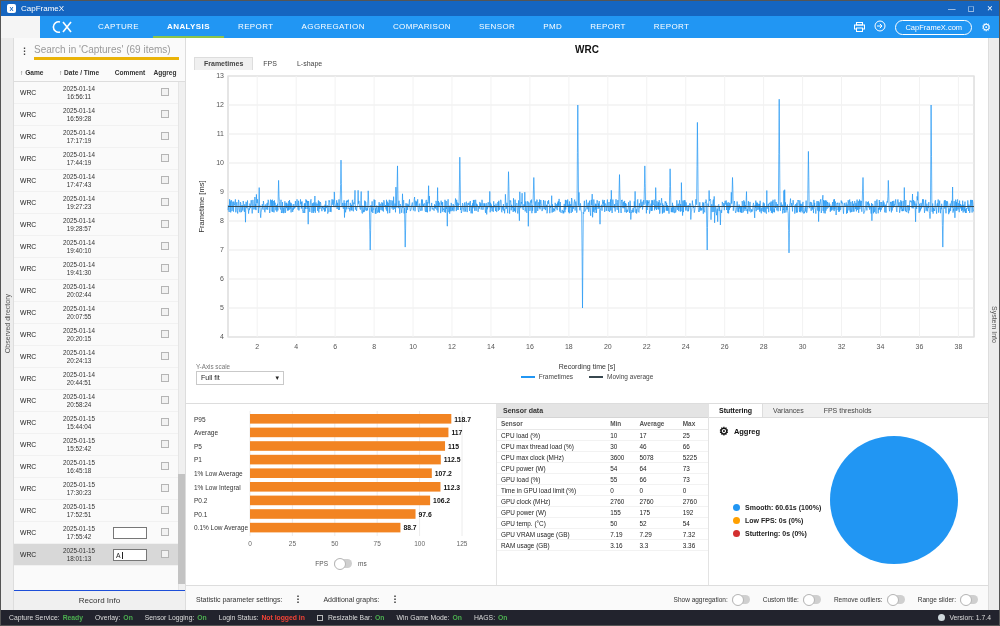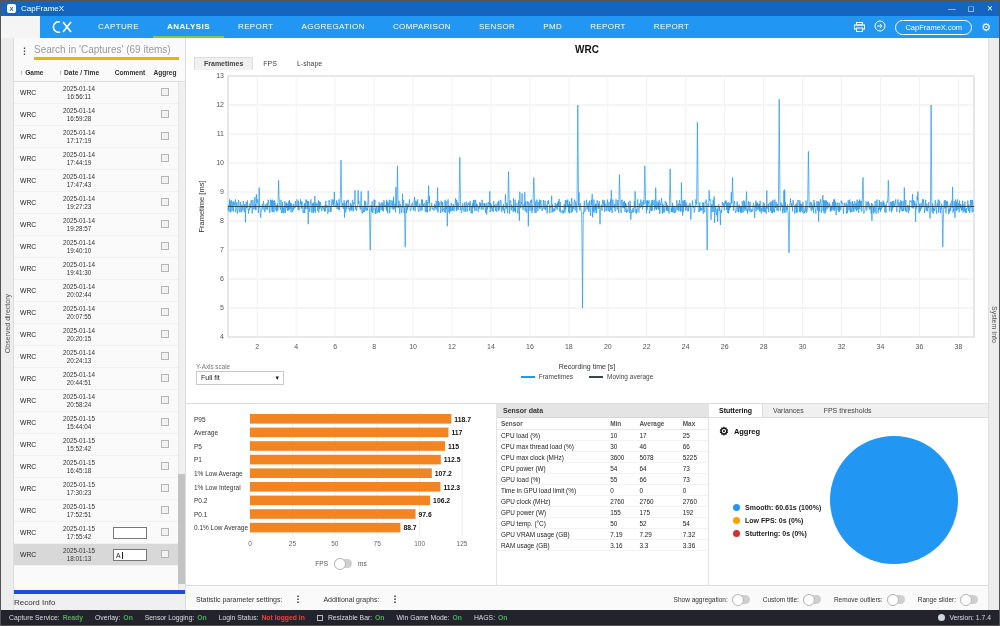--- a/index.html
+++ b/index.html
@@ -40,21 +40,21 @@
 .col-aggreg{width:26px;text-align:center;}
 .capture-list{flex:1;position:relative;overflow:hidden;}
 .capture-row{height:22px;display:flex;align-items:center;font-size:6.8px;color:#222;border-bottom:1px solid #f1f1f1;cursor:pointer;}
 .capture-row.selected{background:#d8d8d8;}
 .capture-row .col-date{font-size:6.3px;line-height:1.25;color:#333;}
 .comment-input{width:34px;height:12px;border:1px solid #777;background:#fff;margin:0 auto;font-size:6.8px;text-align:left;padding:0 2px;line-height:12px;}
 .comment-input.active::after{content:"";border-left:1px solid #222;margin-left:1px;}
 .checkbox{display:inline-block;width:8px;height:8px;border:1px solid #b5b5b5;background:#f2f2f2;}
 .scrollbar{position:absolute;top:0;right:0;bottom:0;width:7px;background:#f0f0f0;border-left:1px solid #e5e5e5;}
 .scroll-thumb{position:absolute;right:0;width:7px;height:110px;bottom:6px;background:#c3c3c3;}
-.record-info{flex:0 0 20px;border-top:4px solid #1d4ed8;background:#f0f0f0;display:flex;align-items:center;justify-content:flex-start;font-size:8px;color:#333;cursor:pointer;}
+.record-info{flex:0 0 20px;border-top:1px solid #1d4ed8;background:#f0f0f0;display:flex;align-items:center;justify-content:center;font-size:8px;color:#333;cursor:pointer;}
 
 .main{flex:1;display:flex;flex-direction:column;min-width:0;background:#fff;}
 .chart-panel{flex:0 0 366px;display:flex;flex-direction:column;border-bottom:1px solid #ddd;padding:2px 8px 0;}
 .chart-title{text-align:center;font-weight:bold;font-size:10px;padding:4px 0 2px;color:#111;}
 .chart-tabs{display:flex;font-size:7px;margin-bottom:1px;}
 .chart-tab{padding:2px 9px;color:#444;cursor:pointer;border:1px solid transparent;}
 .chart-tab.active{font-weight:bold;background:#f0f0f0;border:1px solid #ddd;border-bottom:none;}
 svg.ft{width:100%;height:292px;display:block;}
 .under-chart{display:flex;align-items:flex-start;padding:0 2px 2px;}
 .yaxis-select{width:112px;font-size:6.3px;color:#777;}

